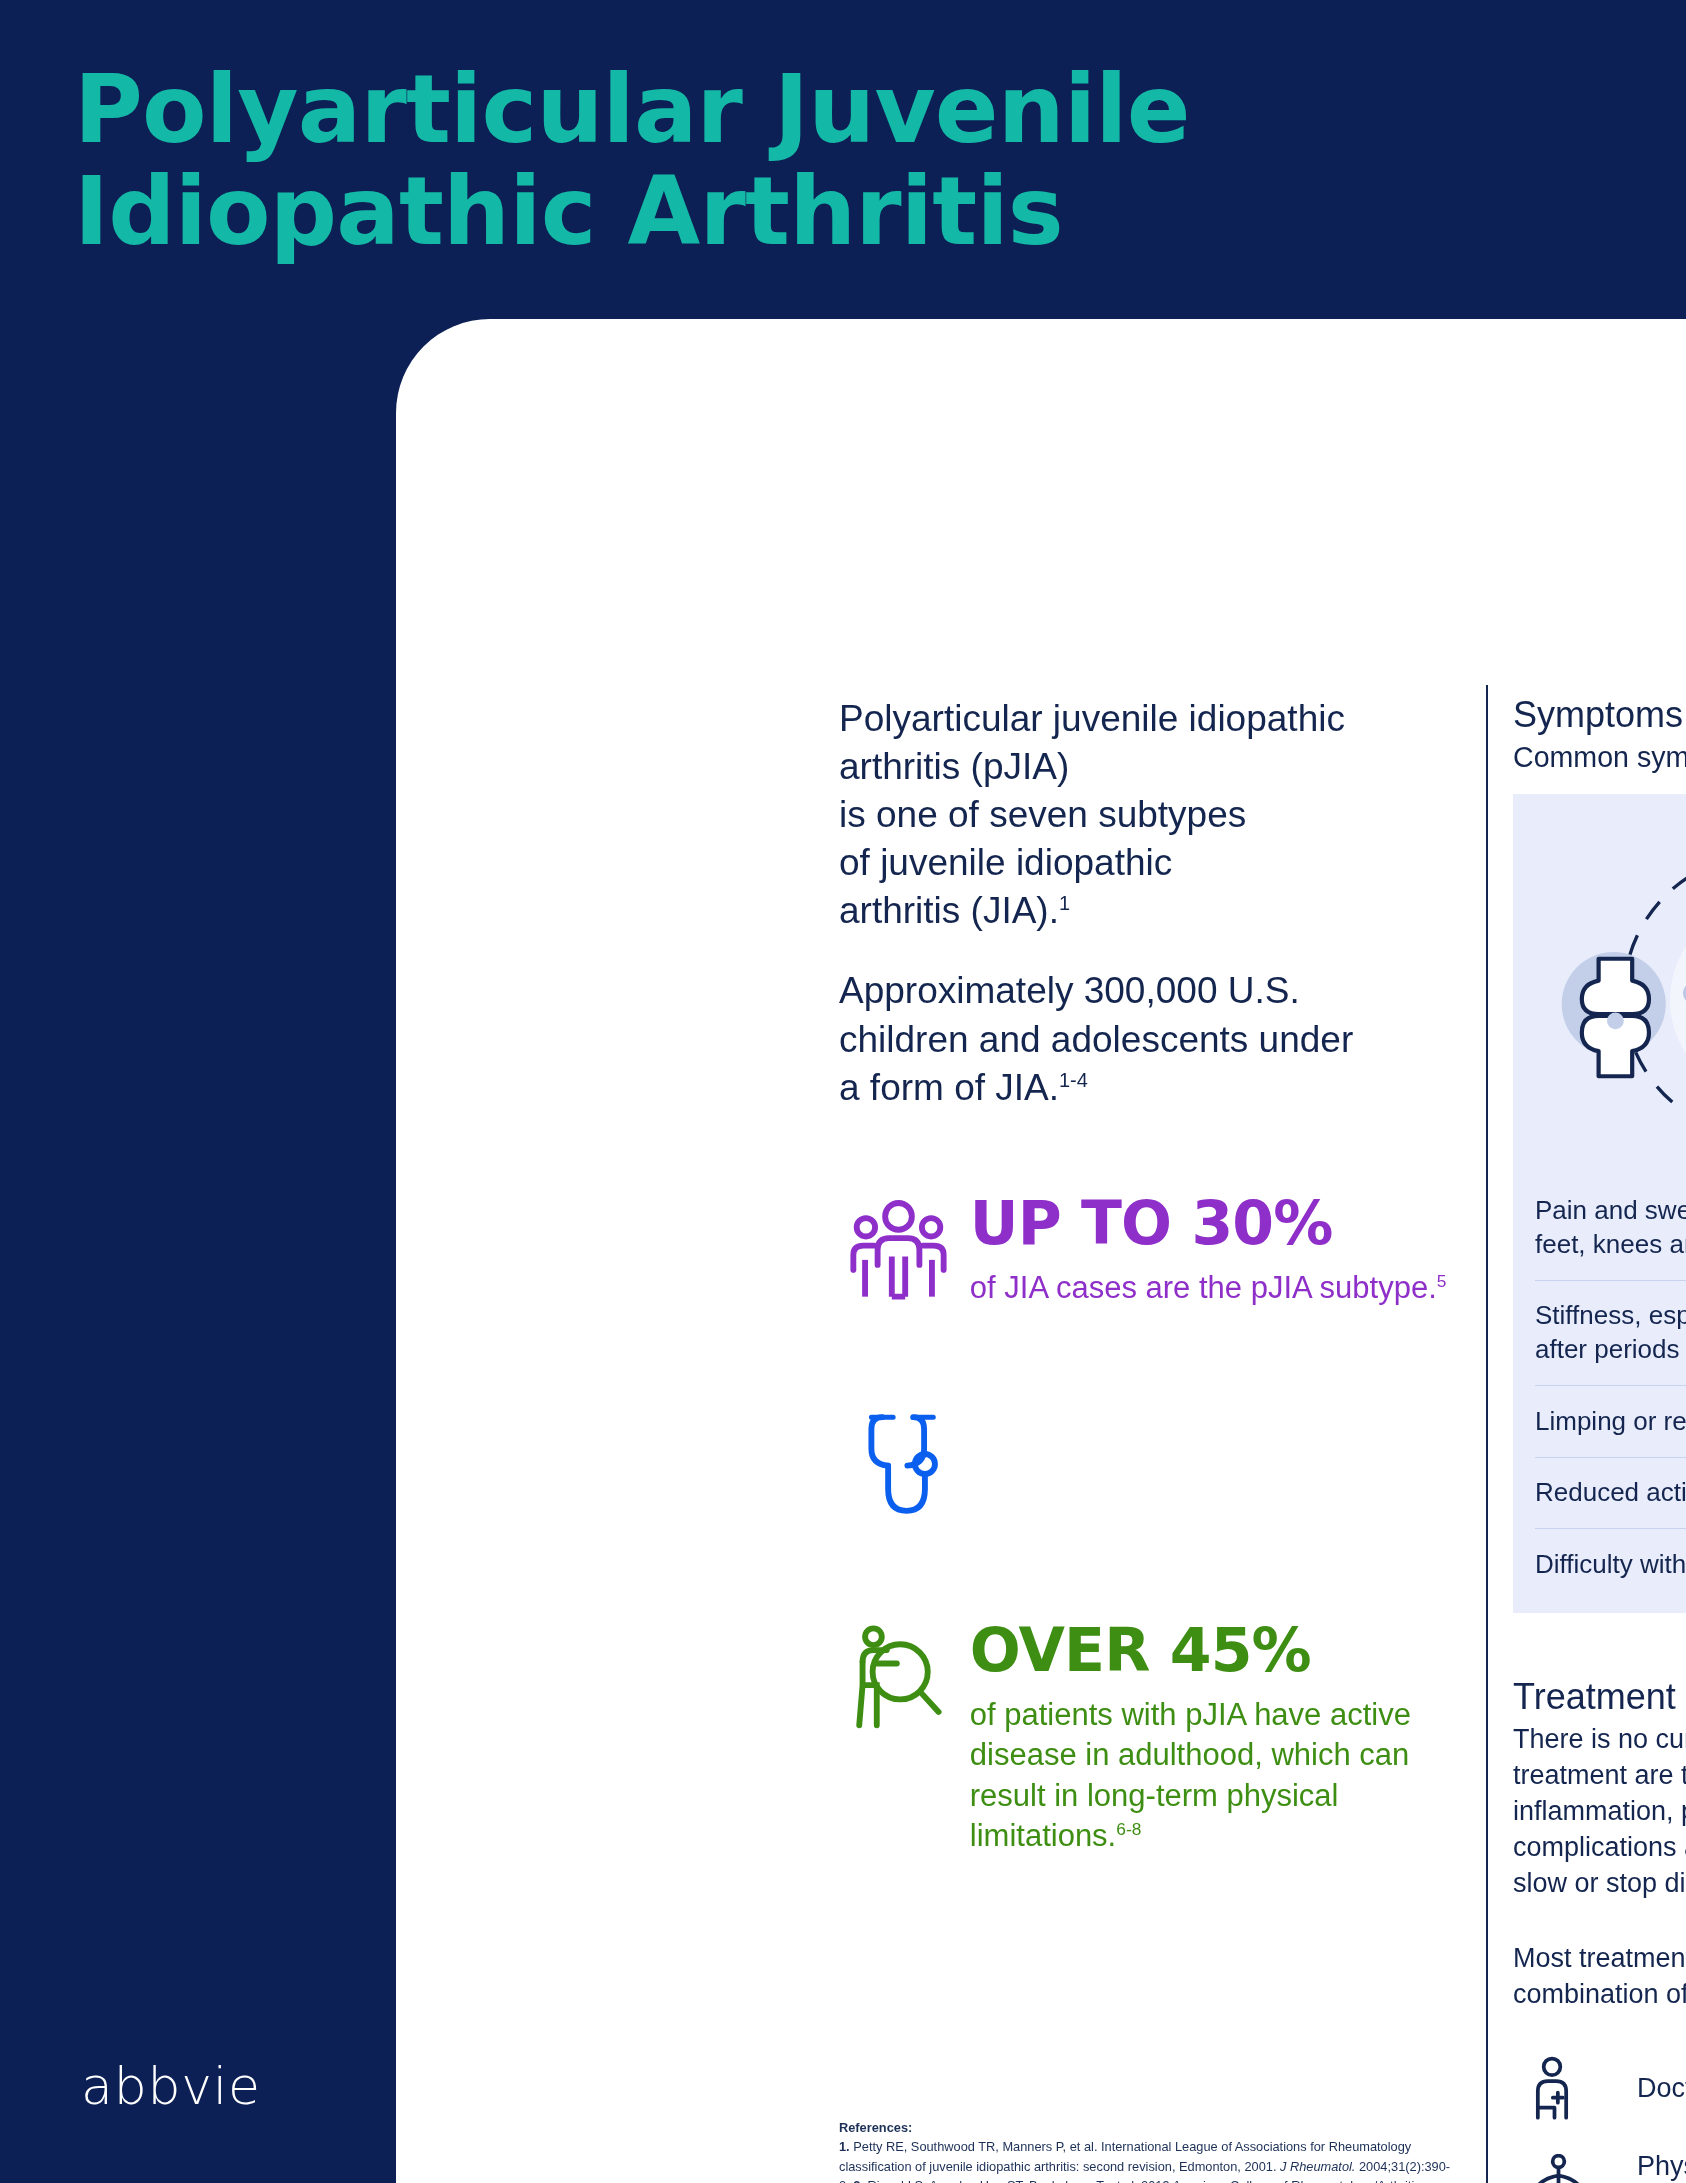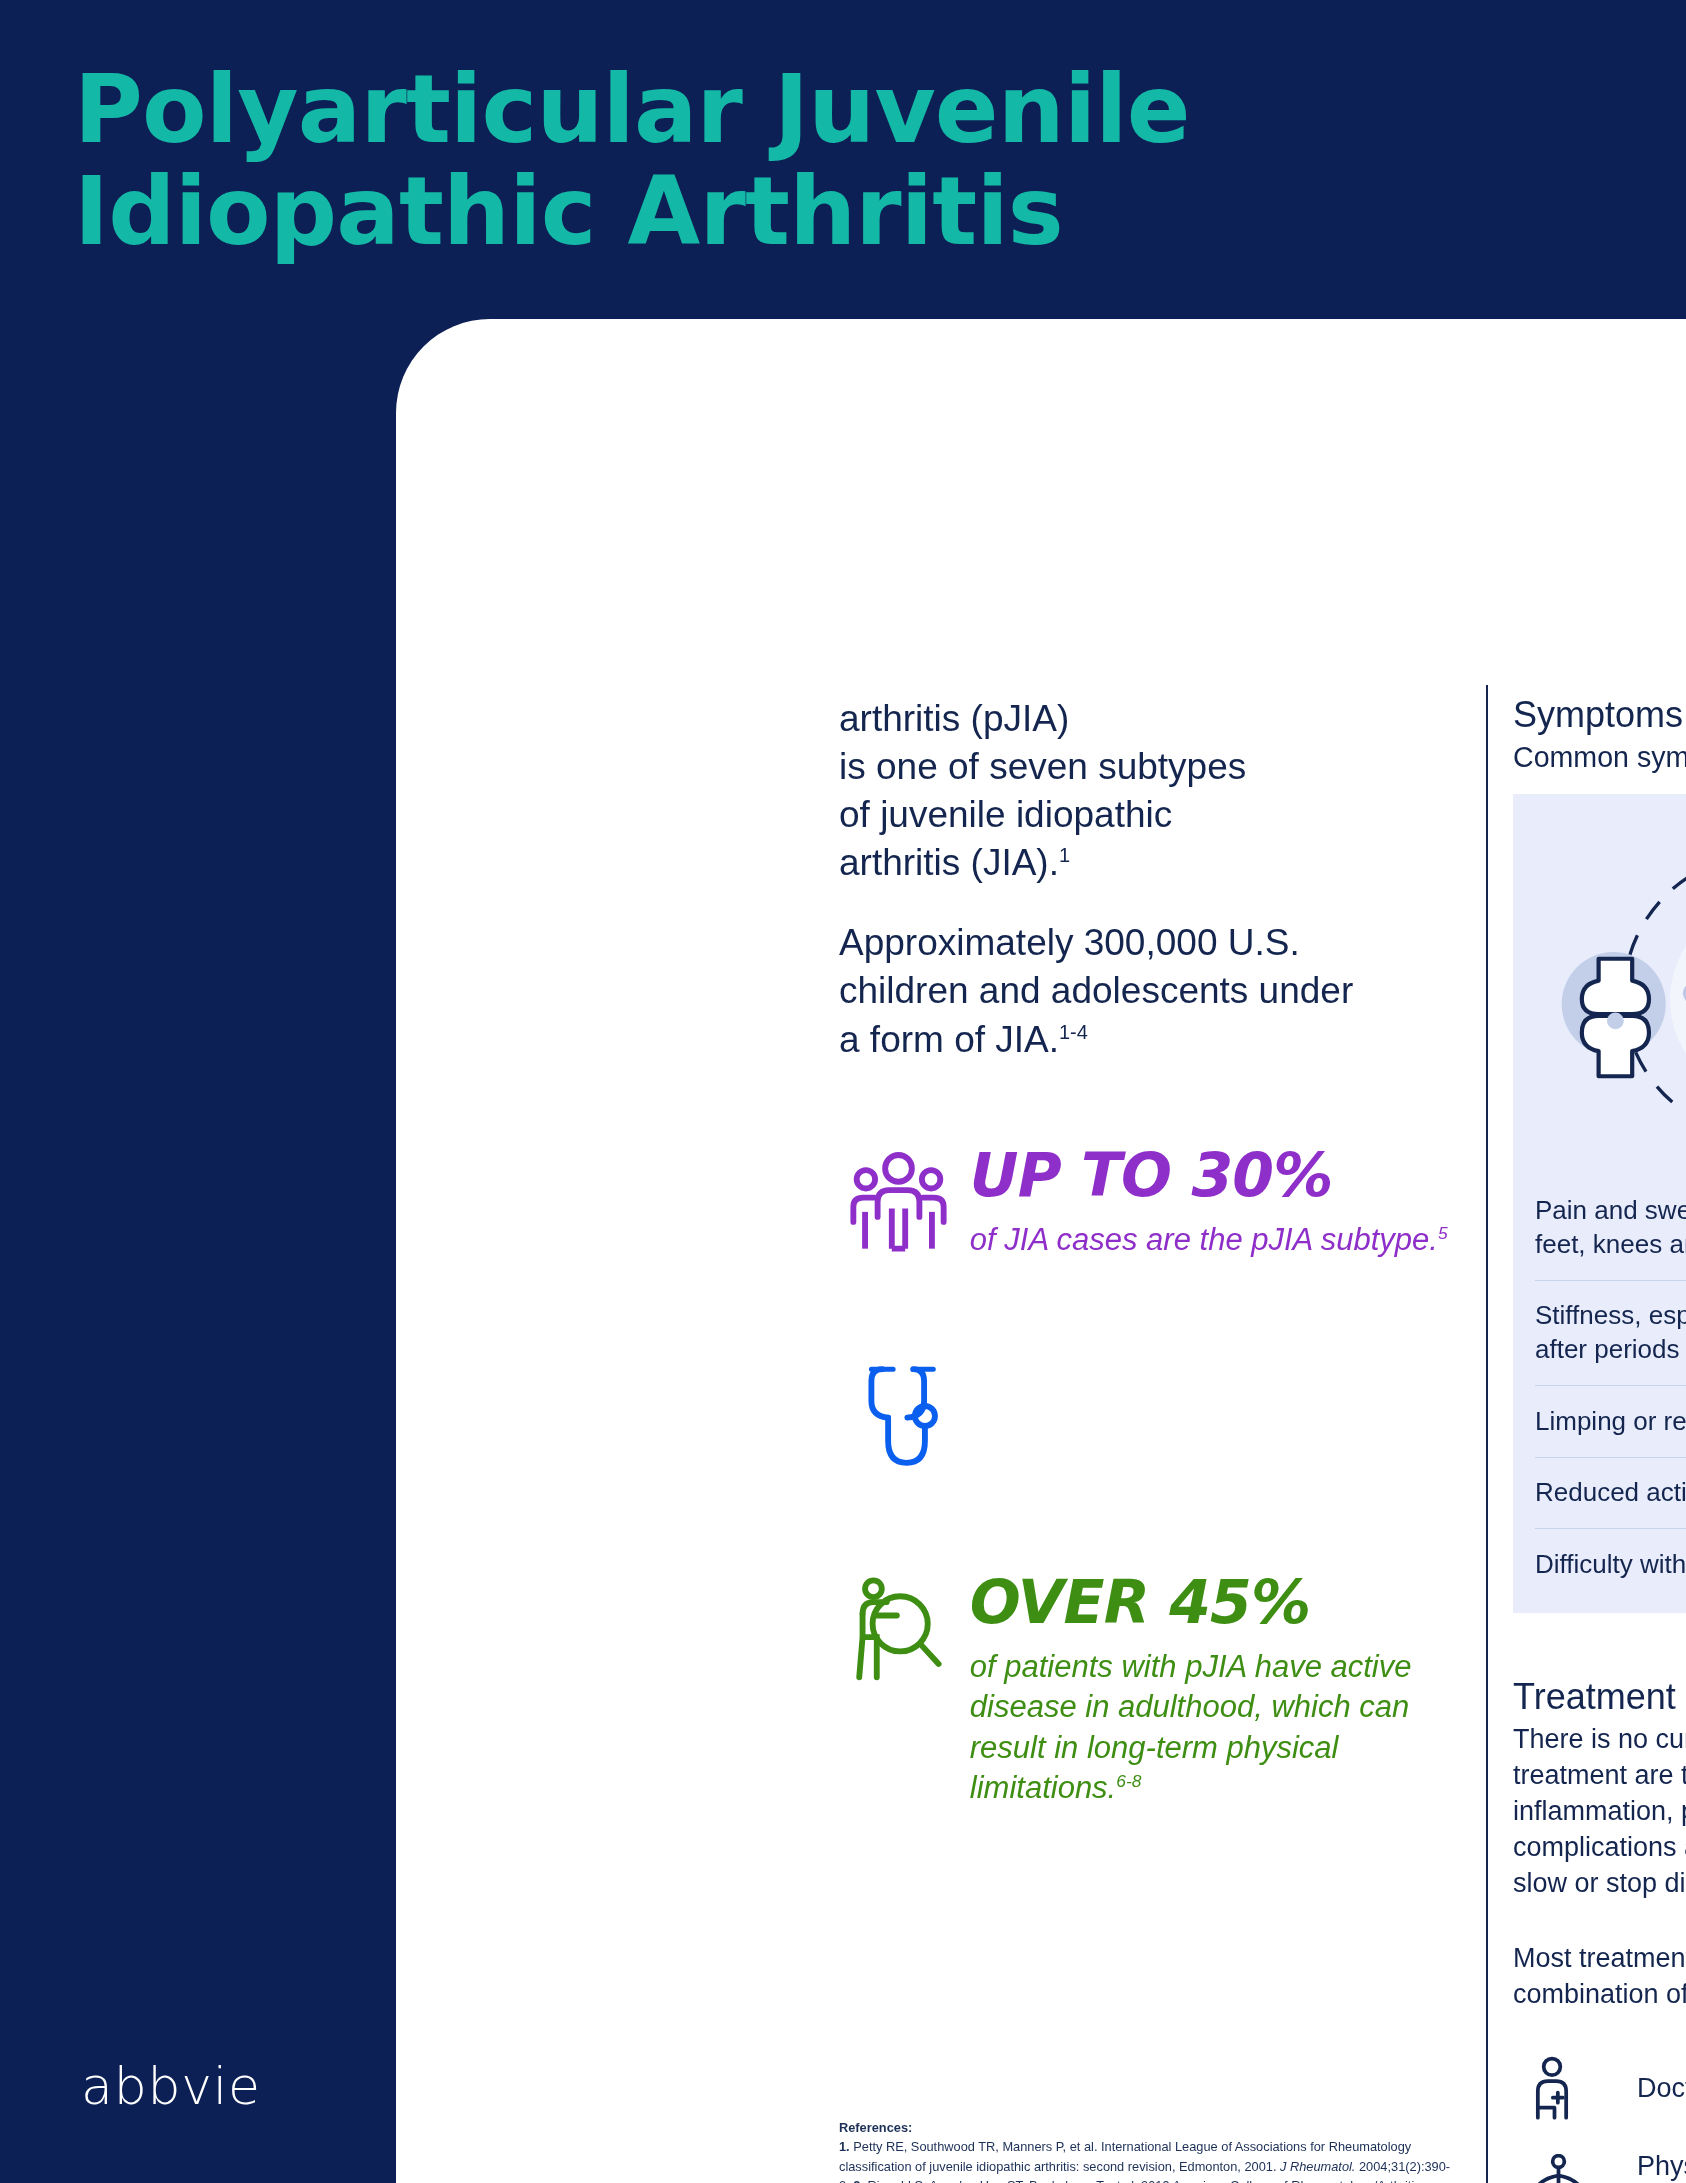--- a/index.html
+++ b/index.html
@@ -66,21 +66,21 @@
     align-items:flex-start;
     margin-bottom:99px;
   }
   .stat-icon{
     width:119px;
     flex:0 0 119px;
     padding-top:5px;
     display:flex;
     justify-content:center;
   }
-  .stat-body{ flex:1 1 auto; padding-left:11.8px;font-style:italic; }
+  .stat-body{ flex:1 1 auto; padding-left:11.8px; }
   .stat-head{
     font-family:"DejaVu Sans", sans-serif;
     font-weight:700;
     font-size:60px;
     line-height:1.0;
     letter-spacing:-0.8px;
     margin-bottom:15px;
   }
   .stat-sub{
     font-size:31px;
@@ -199,20 +199,21 @@
   <span class="t-line">Idiopathic Arthritis</span>
 </div>
 
 <div class="card">
 
   <div class="col-divider"></div>
 
   <div class="left-col">
 
     <div class="lead">
+      <span class="br">Polyarticular juvenile idiopathic</span>
       <span class="br">arthritis (pJIA)</span>
       <span class="br">is one of seven subtypes</span>
       <span class="br">of juvenile idiopathic</span>
       <span class="br"><span>arthritis (JIA).</span><sup>1</sup></span>
     </div>
 
     <div class="lead">
       <span class="br">Approximately 300,000 U.S.</span>
       <span class="br">children and adolescents under</span>
       <span class="br"><span>a form of JIA.</span><sup>1-4</sup></span>

